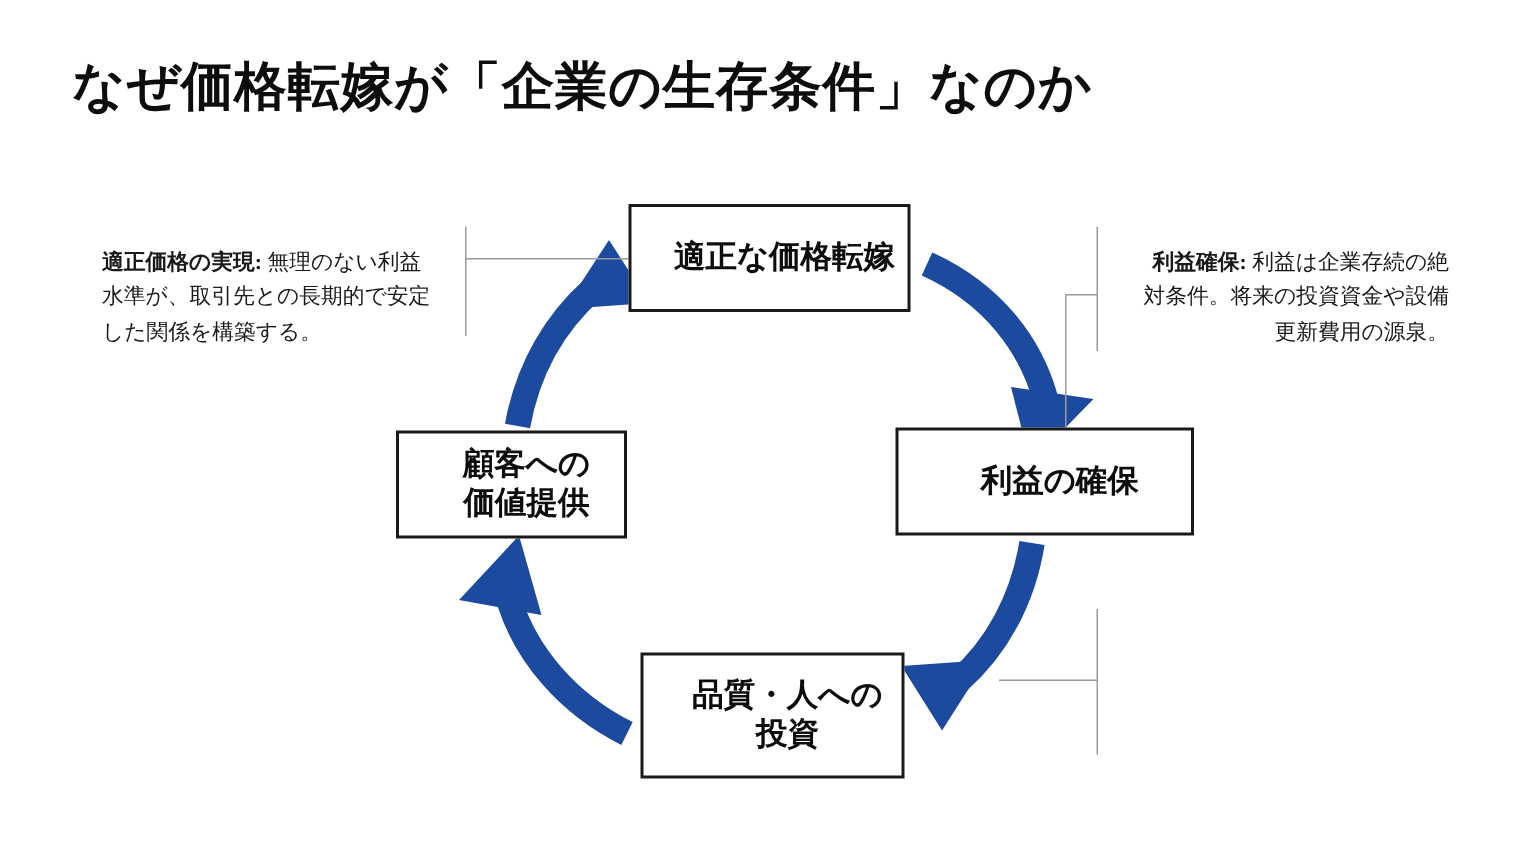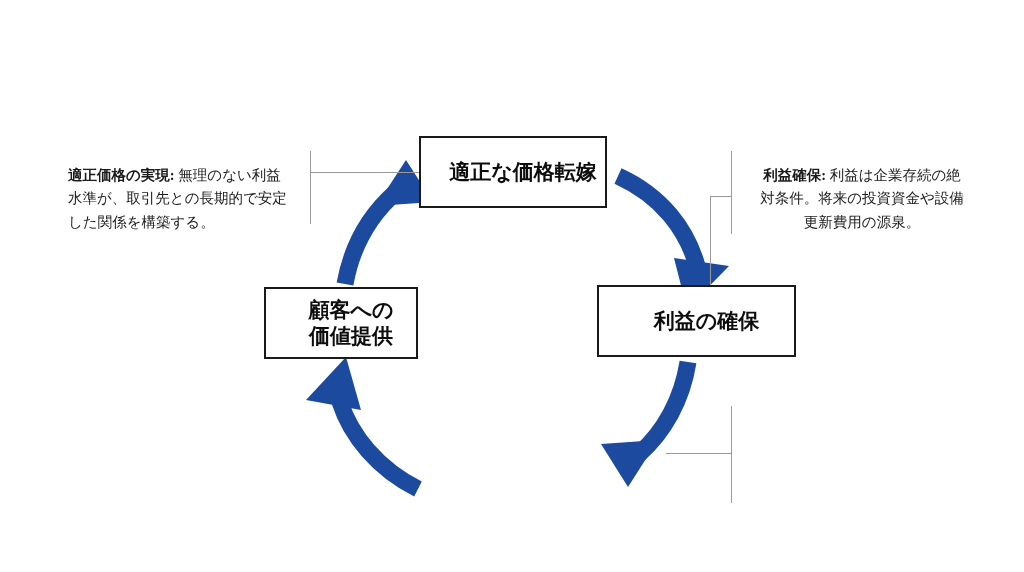--- a/index.html
+++ b/index.html
@@ -119,21 +119,21 @@
   #ann-left {
     left: 52px;
     top: 148px;
     width: 252px;
     text-align: left;
   }
   #ann-right-top {
     left: 742px;
     top: 148px;
     width: 240px;
-    text-align: center;
+    text-align: right;
   }
   #ann-right-bottom {
     left: 744px;
     top: 402px;
     width: 238px;
     text-align: left;
   }
 
   
   .leader {
@@ -152,20 +152,21 @@
   #leader-rt-down   { left: 710px; top: 196px;  height: 90px; }
 
   #leader-rb-v      { left: 731px; top: 406px;  height: 97px; }
   #leader-rb-h      { left: 666px; top: 453px;  width: 66px; }
 </style>
 </head>
 <body>
 
 <div id="slide">
 
+  <div id="title">なぜ価格転嫁が「企業の生存条件」なのか</div>
 
   <div class="leader leader-v" id="leader-left-v"></div>
   <div class="leader leader-h" id="leader-left-h"></div>
 
   <div class="leader leader-v" id="leader-rt-v"></div>
   <div class="leader leader-h" id="leader-rt-h"></div>
   <div class="leader leader-v" id="leader-rt-down"></div>
 
   <div class="leader leader-v" id="leader-rb-v"></div>
   <div class="leader leader-h" id="leader-rb-h"></div>
@@ -196,20 +197,24 @@
     </svg>
 
     <div class="node" id="node-top">
       <span class="node-label">適正な価格転嫁</span>
     </div>
 
     <div class="node" id="node-right">
       <span class="node-label">利益の確保</span>
     </div>
 
+    <div class="node" id="node-bottom">
+      <span class="node-label">品質・人への
+投資</span>
+    </div>
 
     <div class="node" id="node-left">
       <span class="node-label">顧客への
 価値提供</span>
     </div>
 
   </div>
 
   <div class="annotation" id="ann-left">
     <p>

